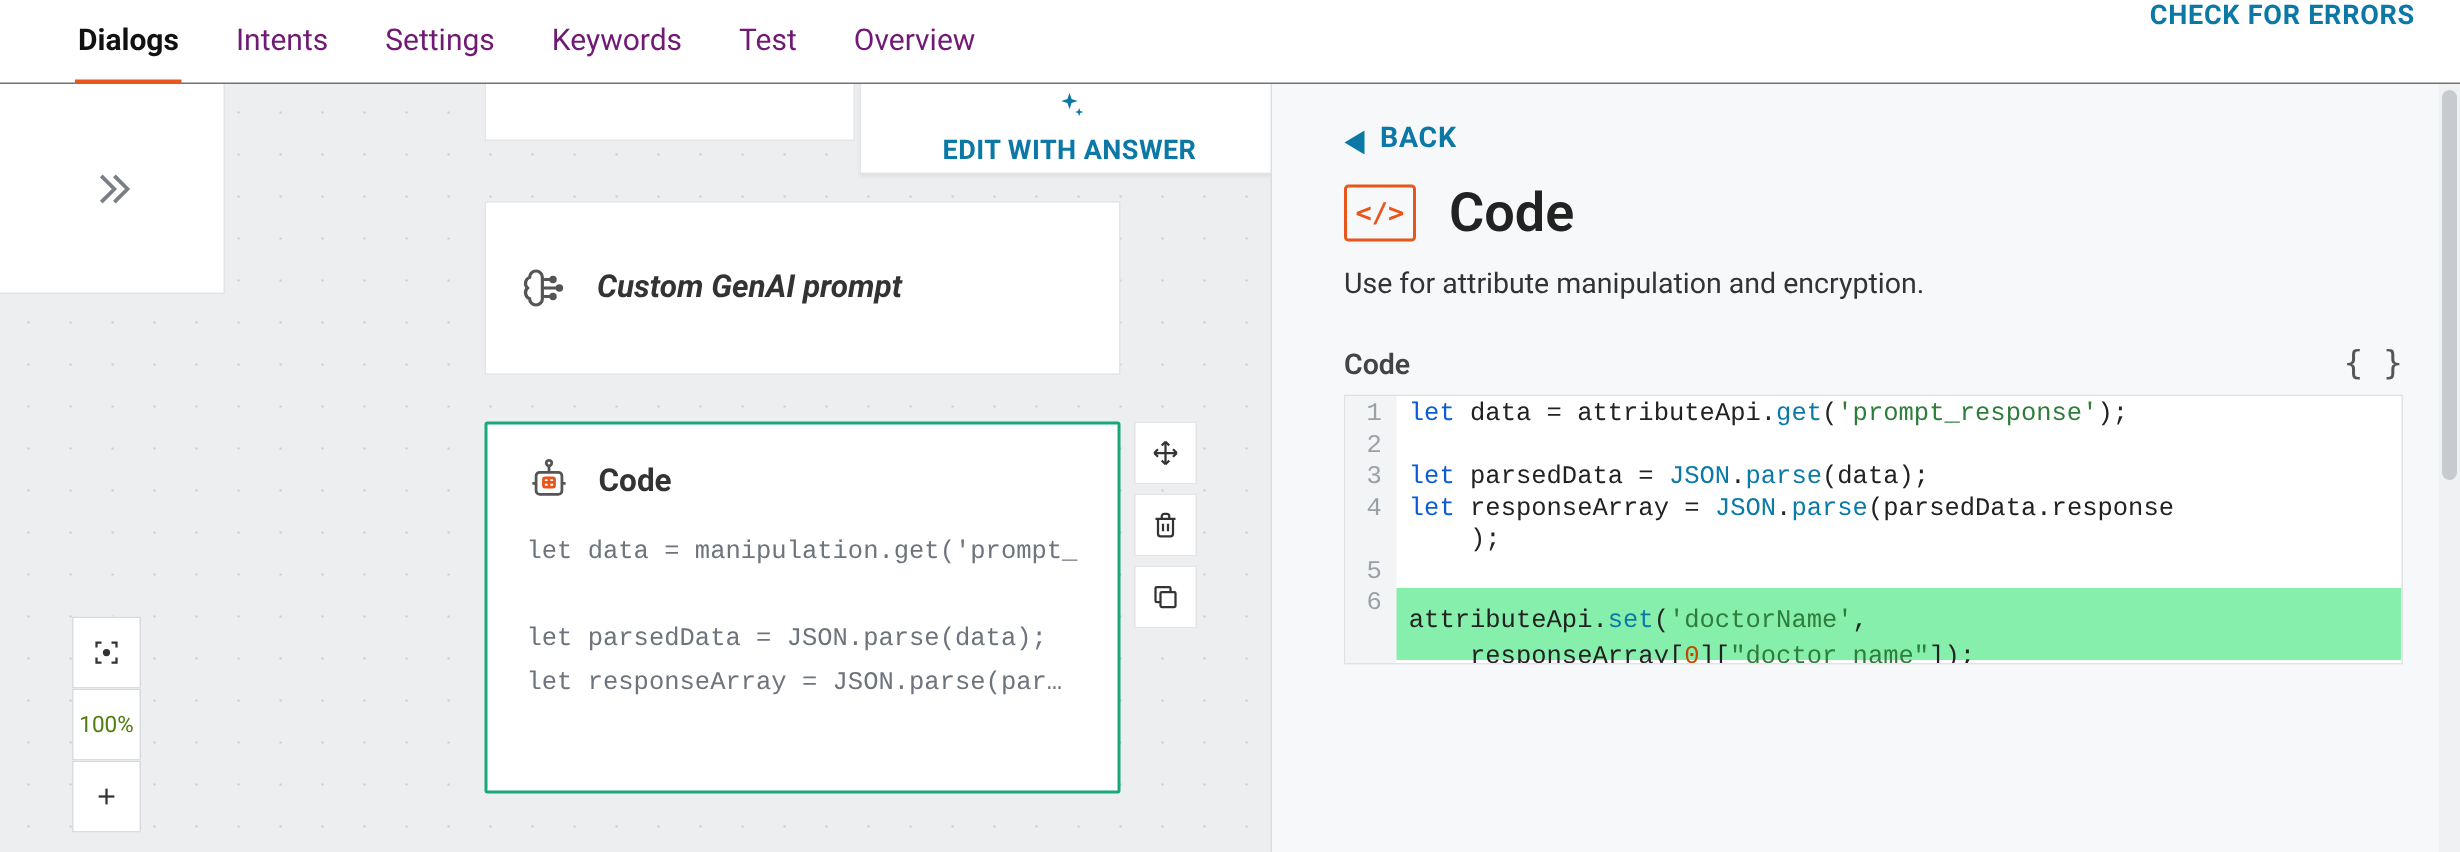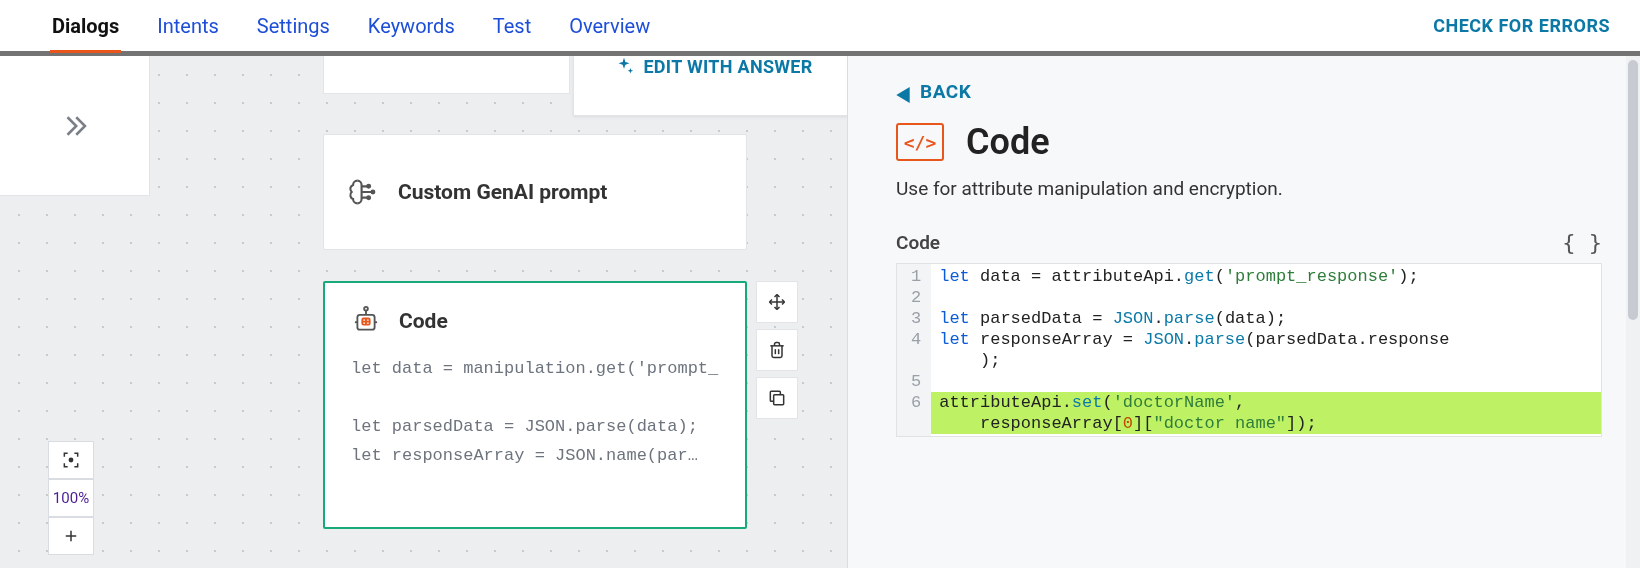--- a/index.html
+++ b/index.html
@@ -9,30 +9,29 @@
     width: 1640px;
     height: 568px;
     overflow: hidden;
     position: relative;
     color: #222;
   }
 
   
   .tabbar {
     display: flex;
-    align-items: center;
     height: 56px;
-    border-bottom: 5px solid #737373;
+    border-bottom: 1px solid #737373;
     padding: 0 30px 0 50px;
     background: #fff;
   }
   .tabbar .tabs { display: flex; gap: 34px; }
   .tabbar .tab {
     font-size: 20px;
-    color: #1d4ed8;
+    color: #701a75;
     padding: 14px 2px;
     cursor: pointer;
     position: relative;
   }
   .tabbar .tab.active {
     color: #111;
     font-weight: 700;
   }
   .tabbar .tab.active::after {
     content: "";
@@ -88,27 +87,29 @@
     position: absolute;
     left: 573px;
     top: 0px;
     width: 280px;
     height: 60px;
     background: #fff;
     border: 1px solid #e2e4e8;
     border-top: 0;
     box-shadow: 0 1px 3px rgba(0,0,0,0.08);
     display: flex;
+    align-items: center;
     justify-content: center;
     gap: 8px;
     font-weight: 700;
     color: #0b78a6;
     font-size: 18px;
     letter-spacing: .3px;
     cursor: pointer;
+    flex-direction: column;
   }
   .edit-answer-btn svg { fill: #0b78a6; }
 
   
   .card-peek {
     position: absolute;
     left: 323px;
     top: 0;
     width: 247px;
     height: 38px;
@@ -126,20 +127,21 @@
   }
   .node-prompt {
     left: 323px;
     top: 78px;
     width: 424px;
     height: 116px;
     display: flex;
     align-items: center;
     gap: 18px;
     padding: 0 22px;
+    font-style: italic;
   }
   .node-prompt .title { font-size: 21px; font-weight: 700; color: #333; }
 
   .node-code {
     left: 323px;
     top: 225px;
     width: 424px;
     height: 248px;
     border: 2px solid #17a979;
     padding: 22px 26px;
@@ -188,27 +190,27 @@
     left: 48px;
     bottom: 13px;
     display: flex;
     flex-direction: column;
     align-items: stretch;
     gap: 0;
   }
   .zoom-ctl .zc {
     border: 1px solid #d9dce0;
     background: #fff;
-    height: 38px;
+    height: 48px;
     width: 46px;
     display: flex;
     align-items: center;
     justify-content: center;
     font-size: 16px;
-    color: #4c1d95;
+    color: #4d7c0f;
     cursor: pointer;
   }
   .zoom-ctl .zc.label { font-size: 15px; cursor: default; }
   .zoom-ctl svg { stroke: #333; fill: none; }
 
   
   .detail {
     flex: 1;
     background: #f7f8fa;
     padding: 24px 38px 0 48px;
@@ -274,21 +276,21 @@
     padding: 2px 10px 2px 14px;
     user-select: none;
   }
   .gutter div { height: 21px; }
   .codebody {
     padding: 2px 8px 2px 8px;
     white-space: pre;
     flex: 1;
   }
   .codebody .line { height: 21px; }
-  .codebody .hl { background: #bef264; margin: 0 -8px; padding: 0 8px; }
+  .codebody .hl { background: #86efac; margin: 0 -8px; padding: 12px 8px; }
   .kw { color: #0b5cd8; }
   .cls { color: #0b7aa8; }
   .str { color: #2f7d3a; }
   .num { color: #c14a00; }
   .id { color: #222; }
 
   
   .scrollbar {
     position: absolute;
     right: 0; top: 0;
@@ -364,21 +366,21 @@
             <line x1="19" y1="14" x2="21" y2="14"></line>
           <rect x="9" y="11" width="6" height="5" rx="1" stroke="#e8561b"></rect>
           <line x1="12" y1="11" x2="12" y2="16" stroke="#e8561b"></line>
           <line x1="9" y1="13.5" x2="15" y2="13.5" stroke="#e8561b"></line>
         </svg>
         <span class="title">Code</span>
       </div>
       <div class="snippet"><span>let data = manipulation.get('prompt_</span>
 <span></span>
 <span>let parsedData = JSON.parse(data);</span>
-<span>let responseArray = JSON.name(par…</span></div>
+<span>let responseArray = JSON.parse(par…</span></div>
     </div>
 
     <div class="node-actions">
       <div class="act">
         <svg width="20" height="20" viewBox="0 0 24 24" stroke-width="1.8">
           <polyline points="12 3 9 6"></polyline>
             <polyline points="12 3 15 6"></polyline>
           <polyline points="12 21 9 18"></polyline>
             <polyline points="12 21 15 18"></polyline>
           <polyline points="3 12 6 9"></polyline>

